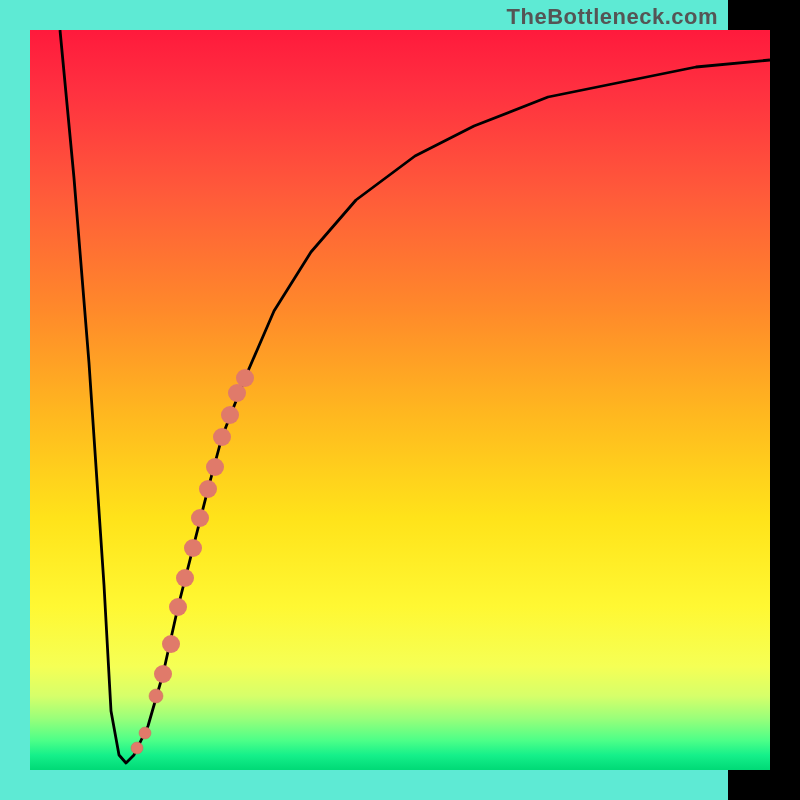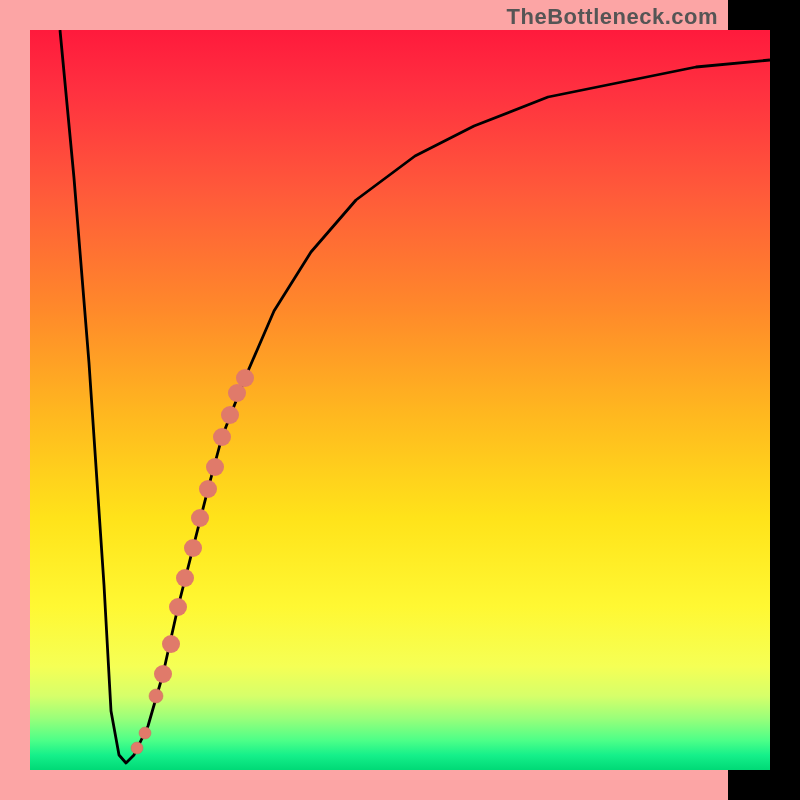--- a/index.html
+++ b/index.html
@@ -8,21 +8,21 @@
     width: 800px;
     height: 800px;
     overflow: hidden;
     background: #000;
     font-family: Arial, Helvetica, sans-serif;
   }
   .frame {
     position: relative;
     width: 728px;
     height: 800px;
-    background: #fca5a5;
+    background: #5eead4;
   }
   .watermark {
     position: absolute;
     top: 4px;
     right: 10px;
     color: #555;
     font-size: 22px;
     font-weight: 600;
     letter-spacing: 0.5px;
     z-index: 50;

